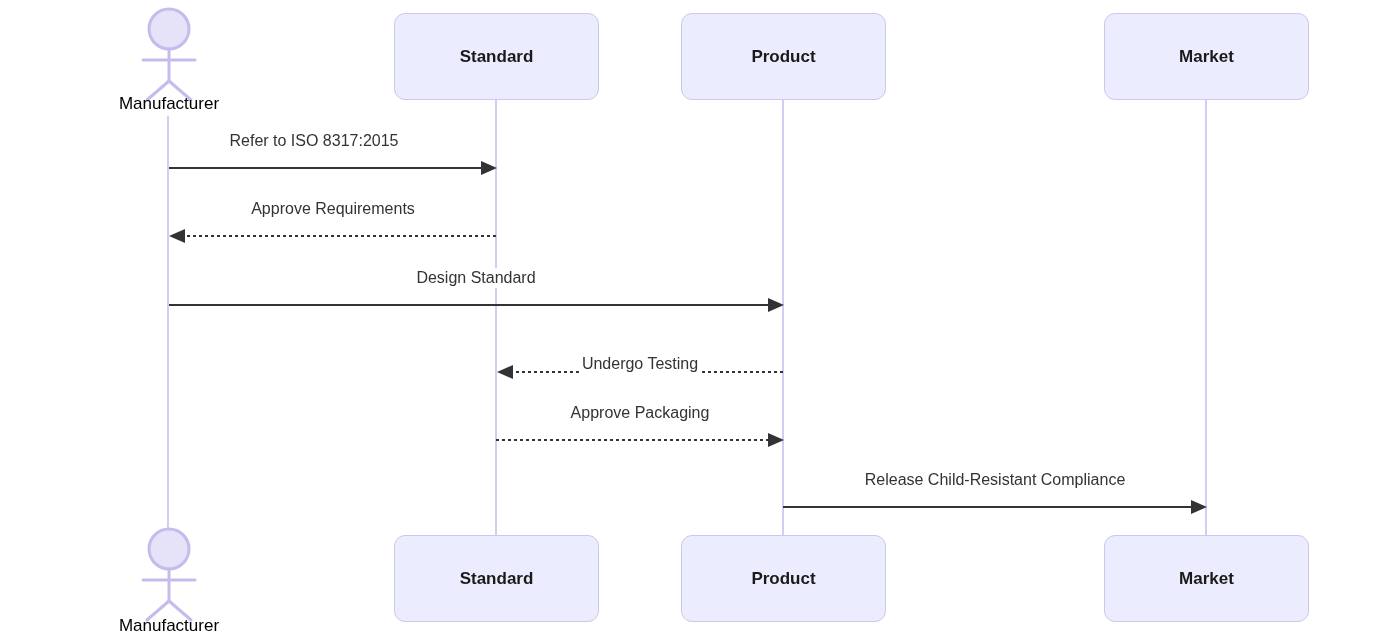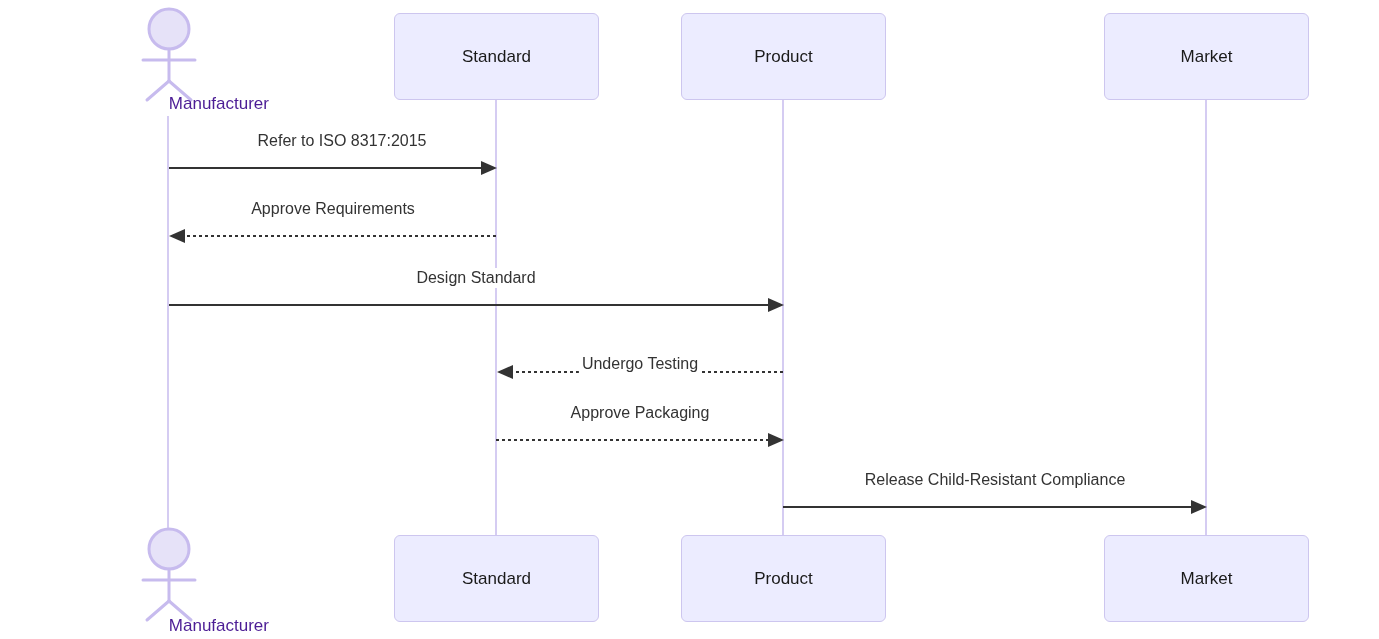--- a/index.html
+++ b/index.html
@@ -14,28 +14,29 @@
   .lifeline{stroke:var(--lifeline,#d5ccf2);stroke-width:2;}
   .actor-figure line, .actor-figure path{stroke:var(--actor-stroke,#c7bbee);stroke-width:3;fill:none;stroke-linecap:round;}
   .actor-head{fill:var(--actor-head-fill,#e6e2f8);stroke:var(--actor-stroke,#c7bbee);stroke-width:3;}
   .msg-line{stroke:var(--message,#333);stroke-width:2;fill:none;}
   .msg-line.dashed{stroke-dasharray:3 3;}
   .msg-arrow{fill:var(--message,#333);stroke:none;}
   .pbox{
     position:absolute;width:205px;height:87px;
     background:var(--participant-fill,#ececff);
     border:1px solid var(--participant-border,#cdc6ef);
-    border-radius:6px;
+    border-radius:11px;
     display:flex;align-items:center;justify-content:center;
     font-size:17px;color:#1a1a1a;
     box-sizing:border-box;
+    font-weight:bold;
   }
   .actor-label{
     position:absolute;width:200px;margin-left:-100px;
-    text-align:right;font-size:17px;color:#4c1d95;line-height:20px;
+    text-align:center;font-size:17px;color:#000000;line-height:20px;
   }
   .msg-label{
     position:absolute;transform:translateX(-50%);
     white-space:nowrap;font-size:16px;color:#333;line-height:20px;
     background:var(--background,#fff);padding:0 3px;
   }
 </style>
 </head>
 <body>
 
@@ -99,20 +100,20 @@
   <div class="pbox" style="left:681px;top:13px">Product</div>
   <div class="pbox" style="left:1104px;top:13px">Market</div>
 
   <div class="pbox" style="left:394px;top:535px">Standard</div>
   <div class="pbox" style="left:681px;top:535px">Product</div>
   <div class="pbox" style="left:1104px;top:535px">Market</div>
 
   <div class="actor-label" style="left:169px;top:94px">Manufacturer</div>
   <div class="actor-label" style="left:169px;top:616px">Manufacturer</div>
 
-  <div class="msg-label" style="left:342px;top:131px">Refer to ISO 8317:2015</div>
+  <div class="msg-label" style="left:314px;top:131px">Refer to ISO 8317:2015</div>
   <div class="msg-label" style="left:333px;top:199px">Approve Requirements</div>
   <div class="msg-label" style="left:476px;top:268px">Design Standard</div>
   <div class="msg-label" style="left:640px;top:354px">Undergo Testing</div>
   <div class="msg-label" style="left:640px;top:403px">Approve Packaging</div>
   <div class="msg-label" style="left:995px;top:470px">Release Child-Resistant Compliance</div>
 
 </div>
 
 </body></html>

